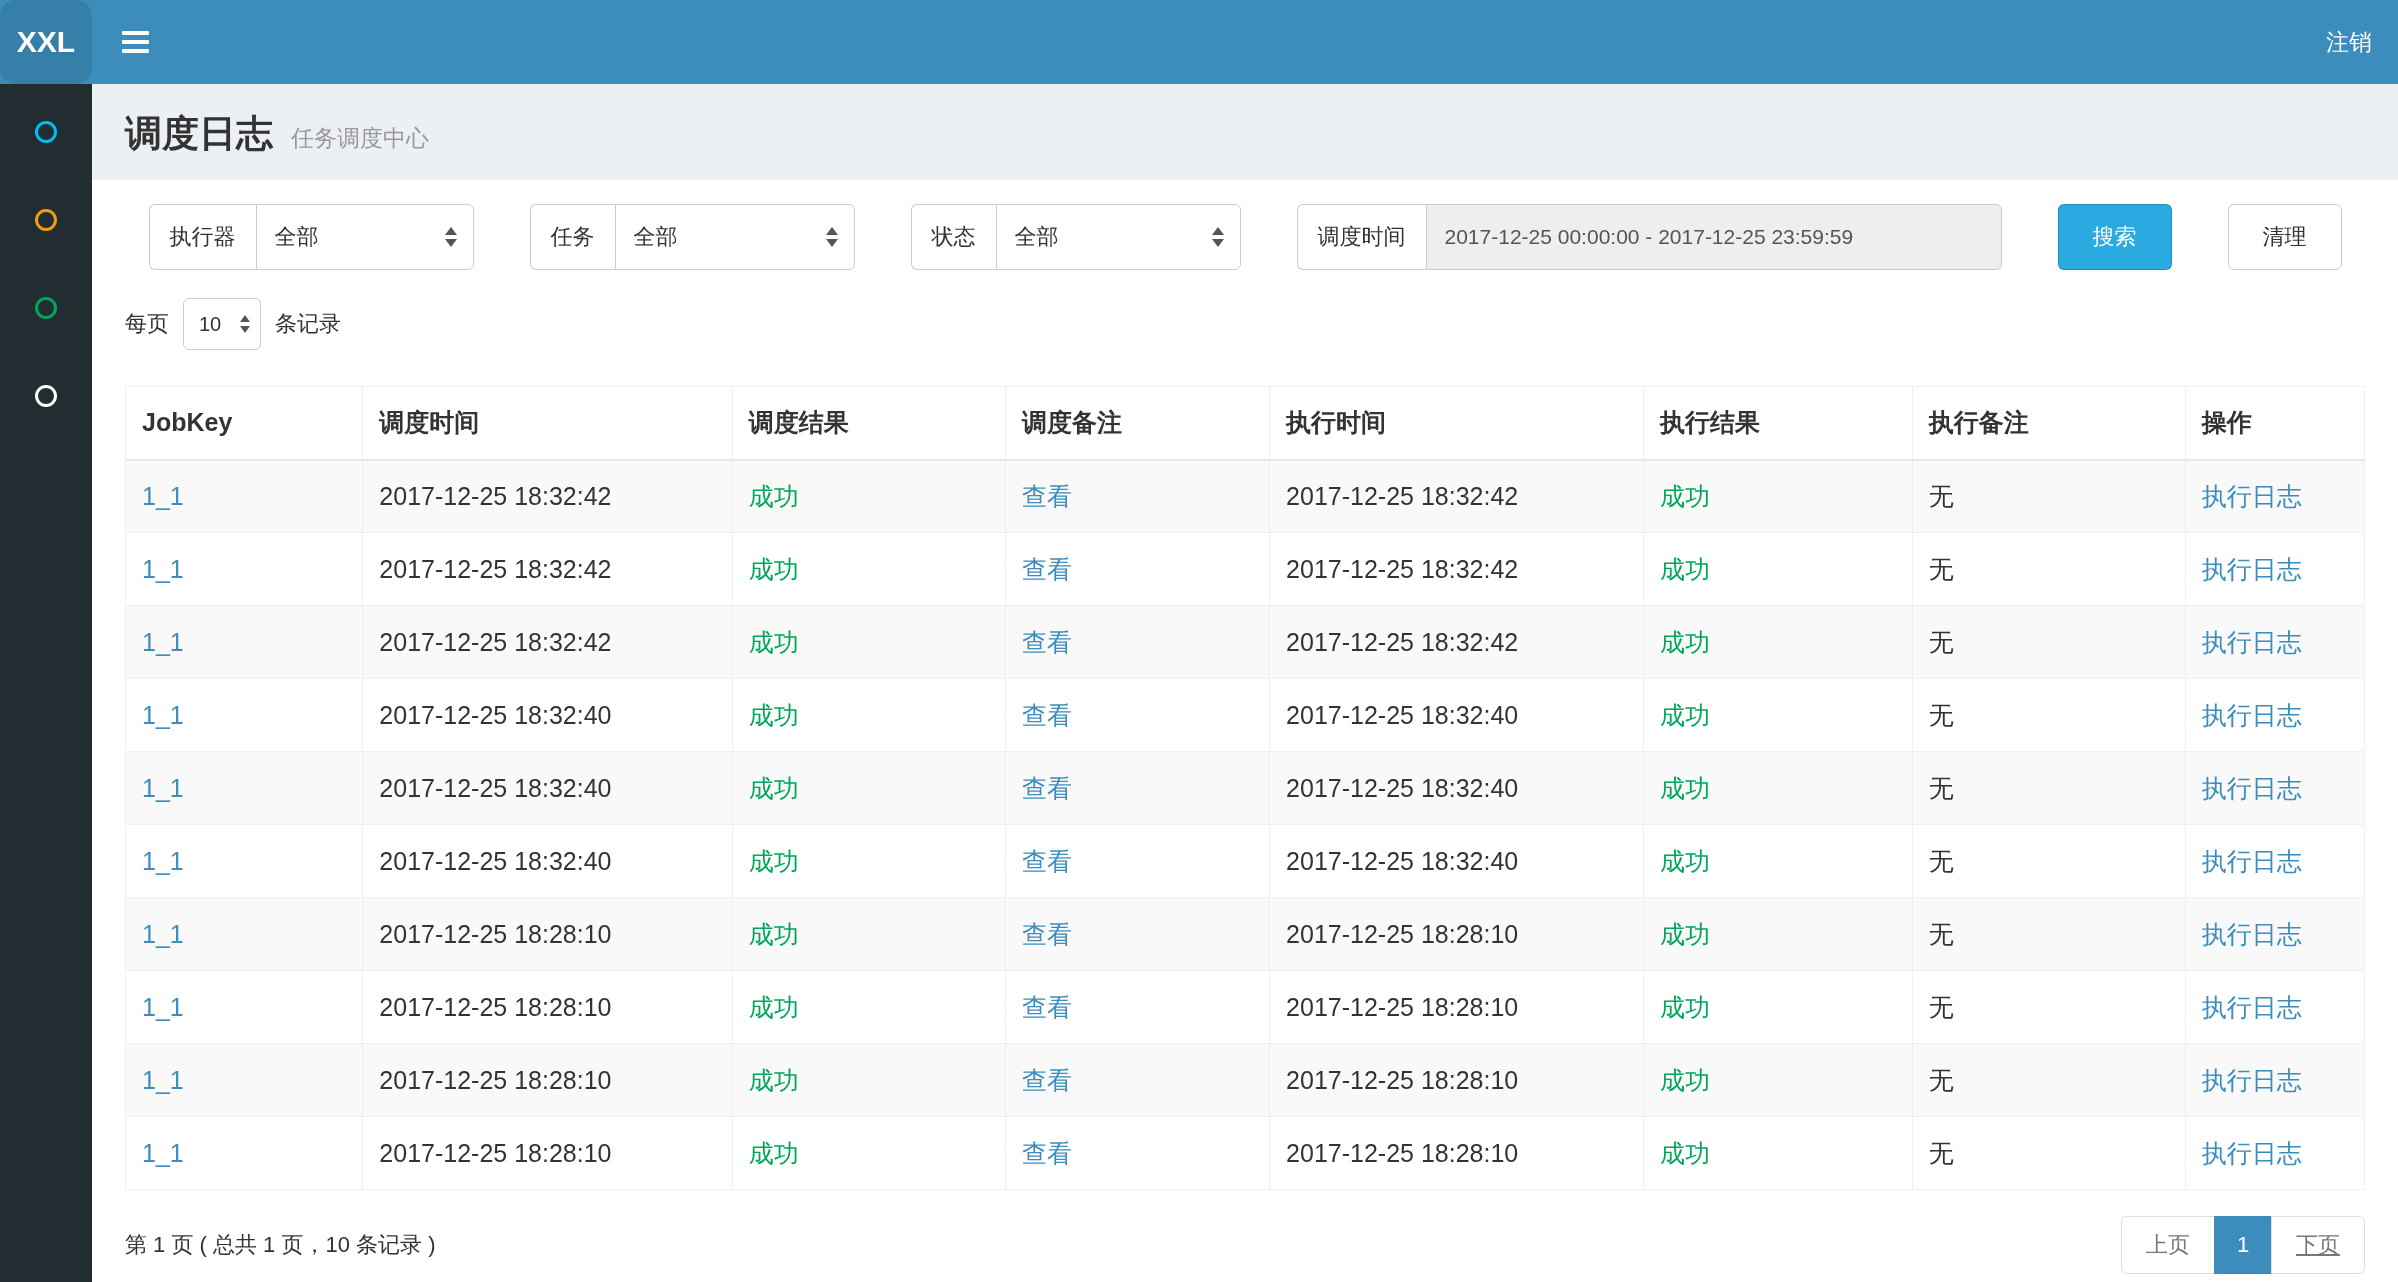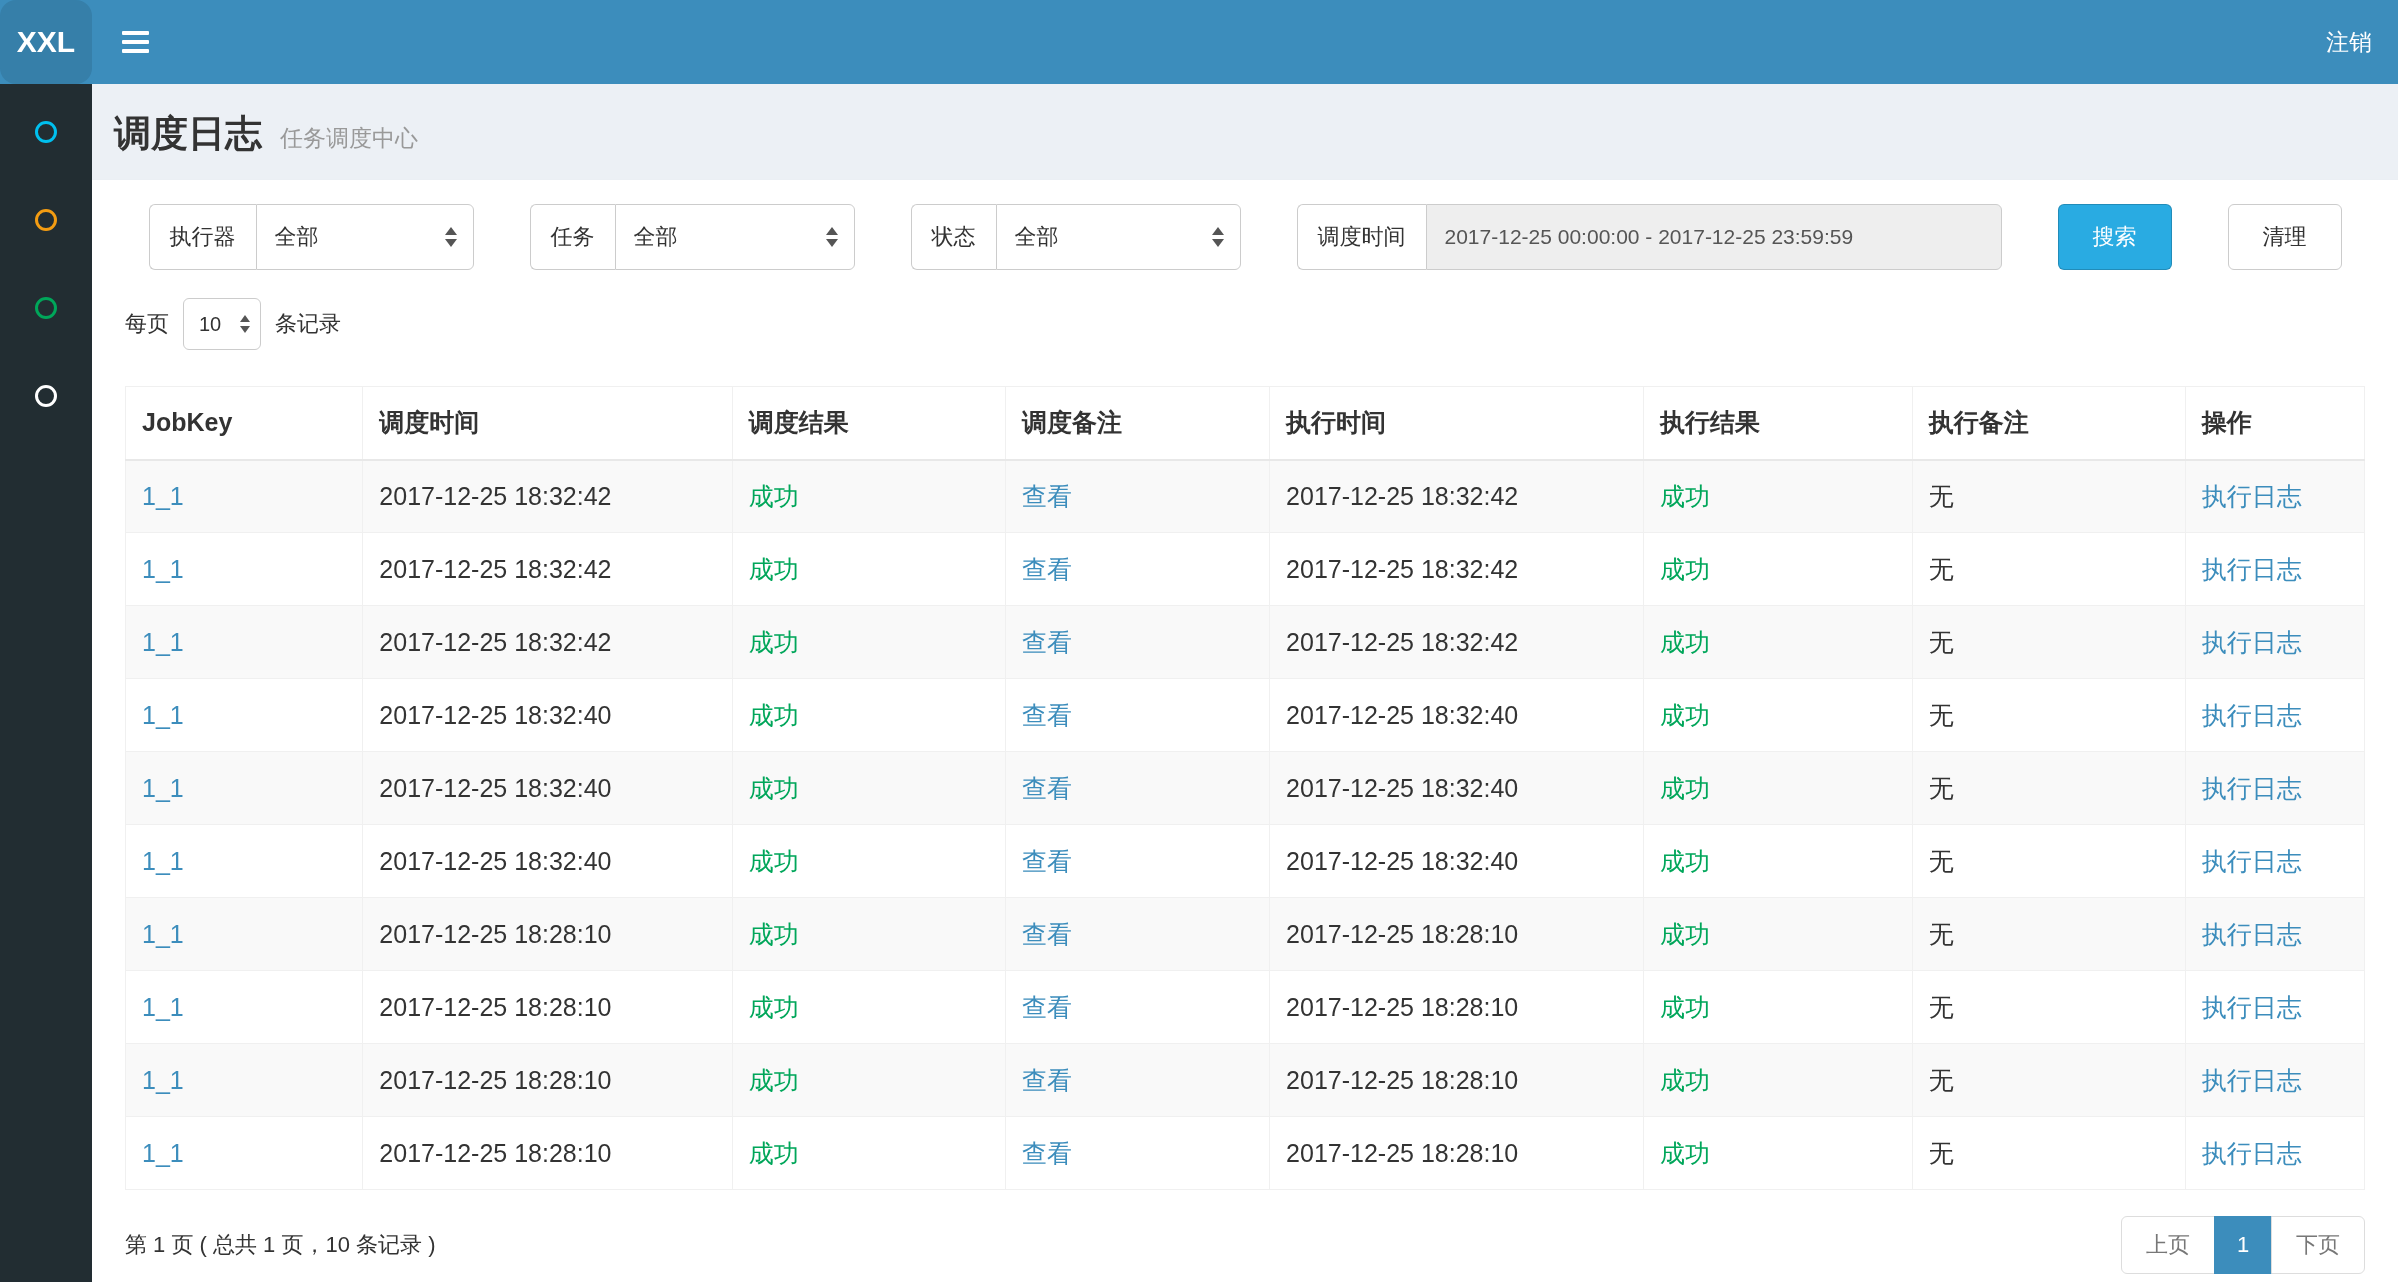--- a/index.html
+++ b/index.html
@@ -23,21 +23,21 @@
 
   
   .app { display:flex; height:1198px; }
   .sidebar { width:92px; background:var(--sidebar-bg,#222d32); flex:none; }
   .sb-item { height:88px; display:flex; align-items:center; justify-content:center; cursor:pointer; }
   .sidebar .sb-item:first-child { margin-top:4px; }
   .circle { width:22px; height:22px; border:3px solid #fff; border-radius:50%; display:block; }
   .content { flex:1; display:flex; flex-direction:column; overflow:hidden; }
 
   
-  .content-header { padding:25px 22px 21px; }
+  .content-header { padding:25px 33px 21px; }
   .content-header h1 { font-size:37px; font-weight:bold; color:#333; display:flex; align-items:baseline; }
   .content-header small { font-size:23px; color:#999; font-weight:normal; margin-left:18px; }
 
   
   .box { background:#fff; flex:1; padding:24px 33px 30px; box-shadow:0 1px 2px rgba(0,0,0,0.08); }
 
   
   .filters { display:flex; gap:56px; align-items:center;justify-content:center; }
   .input-group { display:flex; height:66px; flex:none; }
   .ig-addon {
@@ -87,21 +87,21 @@
 
   
   .table-footer { display:flex; align-items:center; justify-content:space-between; margin-top:26px; font-size:22px; }
   .pagination { display:flex; }
   .page-btn {
     min-width:58px; height:58px; padding:0 24px; margin-left:-1px;
     display:flex; align-items:center; justify-content:center;
     background:#fff; border:1px solid #ddd; color:#777; font-size:22px; cursor:pointer;
   }
   .page-btn.prev { border-radius:6px 0 0 6px; margin-left:0;font-family:Liberation Serif, serif; }
-  .page-btn.next { border-radius:0 6px 6px 0; }
+  .page-btn.next { border-radius:0 6px 6px 0;text-decoration:underline; }
   .page-btn.active { background:var(--accent,#3c8dbc); border-color:var(--accent,#3c8dbc); color:#fff; padding:0 20px; }
 </style>
 </head>
 <body>
 
 <div class="navbar">
   <div class="logo">XXL</div>
   <div class="nav-rest">
     <div class="hamburger">
       <span></span>

